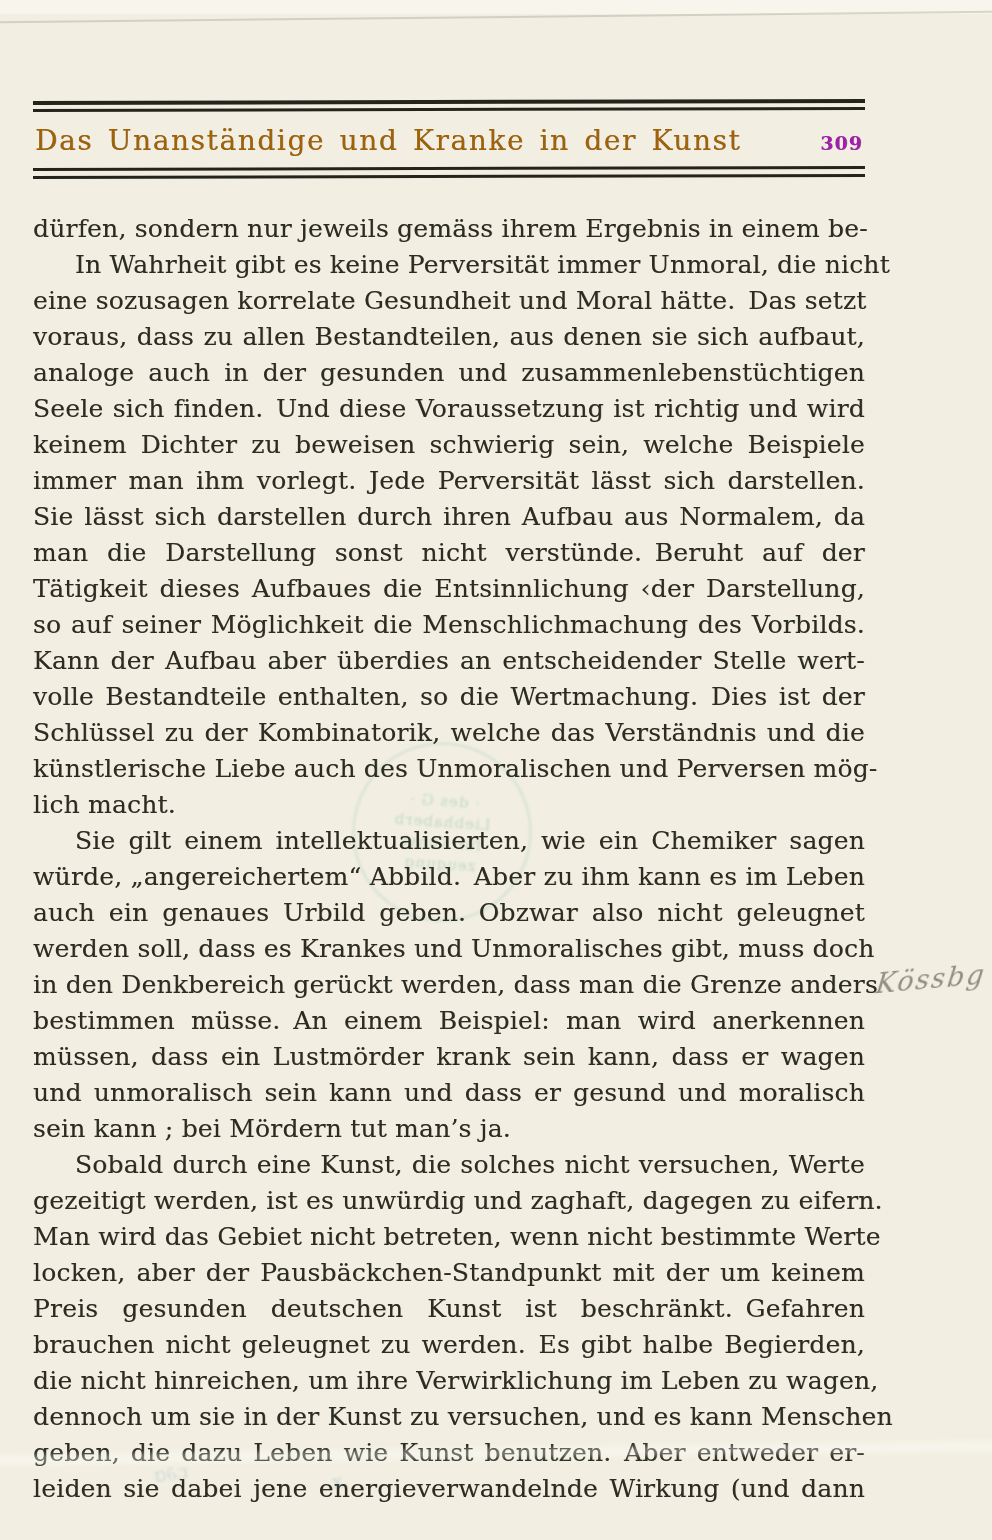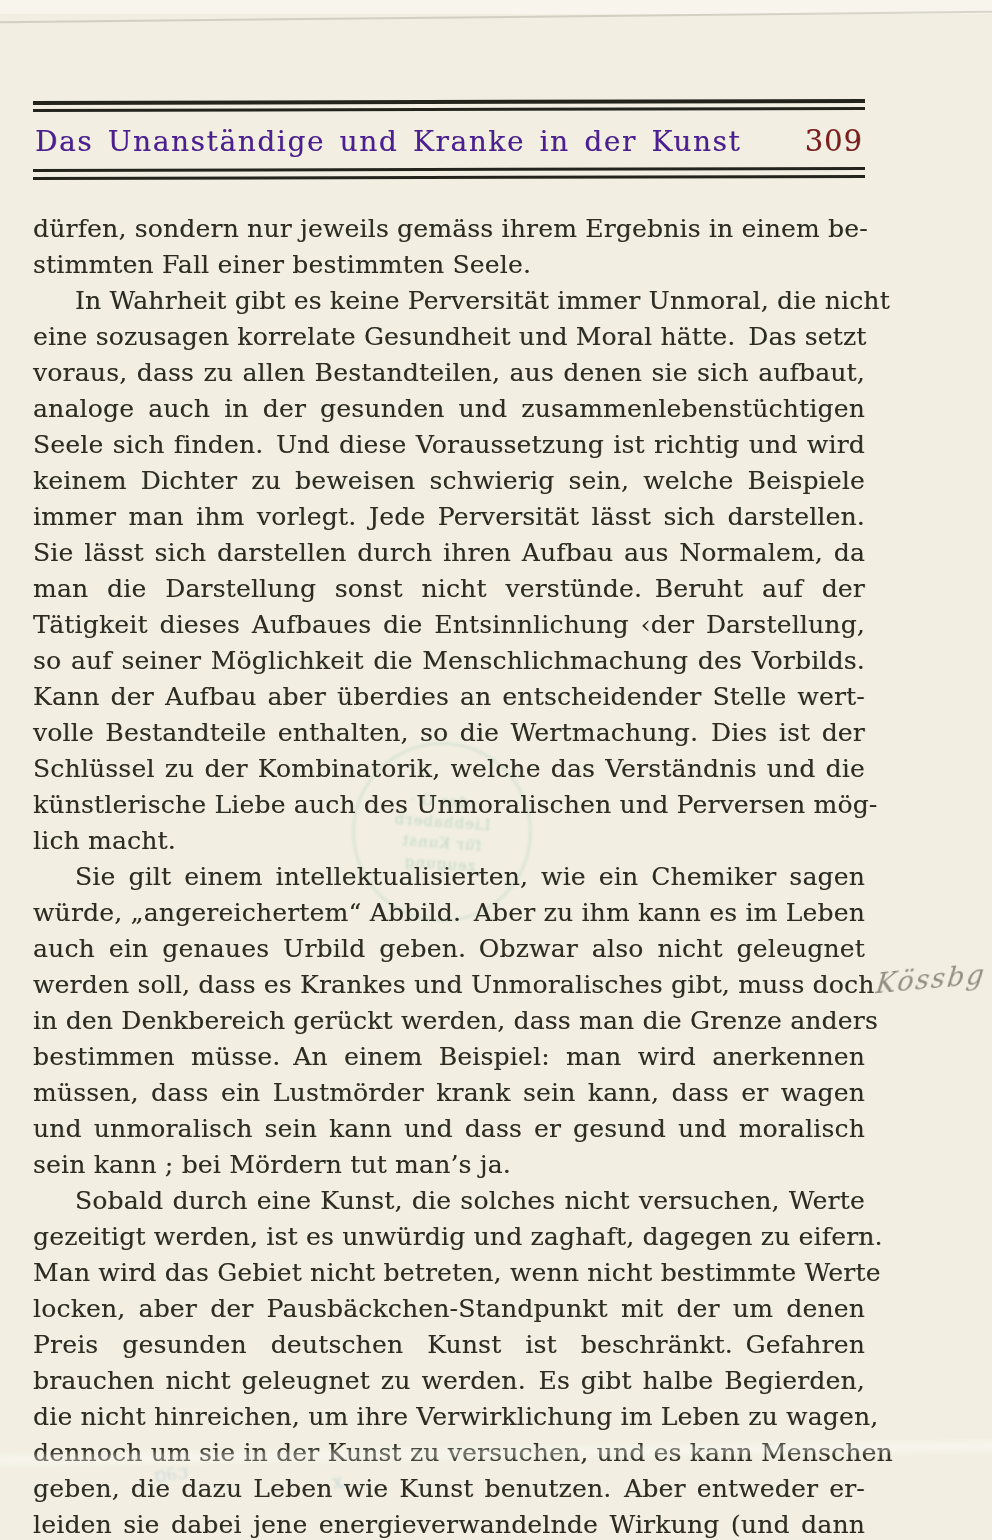--- a/index.html
+++ b/index.html
@@ -48,29 +48,30 @@
   .head-row {
     display: flex;
     justify-content: space-between;
     align-items: baseline;
     padding: 13px 0 10px 2px;
   }
   .head-title {
     font-size: 28px;
     letter-spacing: 1.6px;
     word-spacing: 4px;
-    color: #4c1d95;
+    color: #a16207;
     text-shadow: 0.4px 0.4px 0.3px rgba(43,43,34,0.45);
   }
   .head-page {
-    font-size: 29px;
+    font-size: 19px;
     letter-spacing: 1px;
-    color: #7f1d1d;
+    color: #a21caf;
     padding-right: 2px;
     text-shadow: 0.4px 0.4px 0.3px rgba(43,43,34,0.45);
+    font-weight: bold;
   }
 
   
   .body-text {
     position: absolute;
     left: 33px; top: 211px;
     width: 832px;
     color: #2c2c23;
     text-shadow: 0.35px 0.35px 0.25px rgba(44,44,35,0.4);
   }
@@ -173,21 +174,20 @@
 
   <div class="stamp">
       <div class="stamp-line">· des G ·</div>
       <div class="stamp-line">Liebhaberb</div>
       <div class="stamp-line">für Kunst</div>
       <div class="stamp-line">zeugung</div>
     </div>
 
   <div class="body-text">
       <div class="line">dürfen, sondern nur jeweils gemäss ihrem Ergebnis in einem be-</div>
-      <div class="line end">stimmten Fall einer bestimmten Seele.</div>
       <div class="line indent">In Wahrheit gibt es keine Perversität immer Unmoral, die nicht</div>
       <div class="line">eine sozusagen korrelate Gesundheit und Moral hätte. Das setzt</div>
       <div class="line">voraus, dass zu allen Bestandteilen, aus denen sie sich aufbaut,</div>
       <div class="line">analoge auch in der gesunden und zusammenlebenstüchtigen</div>
       <div class="line">Seele sich finden. Und diese Voraussetzung ist richtig und wird</div>
       <div class="line">keinem Dichter zu beweisen schwierig sein, welche Beispiele</div>
       <div class="line">immer man ihm vorlegt. Jede Perversität lässt sich darstellen.</div>
       <div class="line">Sie lässt sich darstellen durch ihren Aufbau aus Normalem, da</div>
       <div class="line">man die Darstellung sonst nicht verstünde. Beruht auf der</div>
       <div class="line">Tätigkeit dieses Aufbaues die Entsinnlichung ‹der Darstellung,</div>
@@ -202,21 +202,21 @@
       <div class="line">auch ein genaues Urbild geben. Obzwar also nicht geleugnet</div>
       <div class="line">werden soll, dass es Krankes und Unmoralisches gibt, muss doch</div>
       <div class="line">in den Denkbereich gerückt werden, dass man die Grenze anders</div>
       <div class="line">bestimmen müsse. An einem Beispiel: man wird anerkennen</div>
       <div class="line">müssen, dass ein Lustmörder krank sein kann, dass er wagen</div>
       <div class="line">und unmoralisch sein kann und dass er gesund und moralisch</div>
       <div class="line end">sein kann ; bei Mördern tut man’s ja.</div>
       <div class="line indent">Sobald durch eine Kunst, die solches nicht versuchen, Werte</div>
       <div class="line">gezeitigt werden, ist es unwürdig und zaghaft, dagegen zu eifern.</div>
       <div class="line">Man wird das Gebiet nicht betreten, wenn nicht bestimmte Werte</div>
-      <div class="line">locken, aber der Pausbäckchen-Standpunkt mit der um denen</div>
+      <div class="line">locken, aber der Pausbäckchen-Standpunkt mit der um keinem</div>
       <div class="line">Preis gesunden deutschen Kunst ist beschränkt. Gefahren</div>
       <div class="line">brauchen nicht geleugnet zu werden. Es gibt halbe Begierden,</div>
       <div class="line">die nicht hinreichen, um ihre Verwirklichung im Leben zu wagen,</div>
       <div class="line">dennoch um sie in der Kunst zu versuchen, und es kann Menschen</div>
       <div class="line">geben, die dazu Leben wie Kunst benutzen. Aber entweder er-</div>
       <div class="line">leiden sie dabei jene energieverwandelnde Wirkung (und dann</div>
     </div>
 
   <div class="marginalia">Kössbg</div>
 

